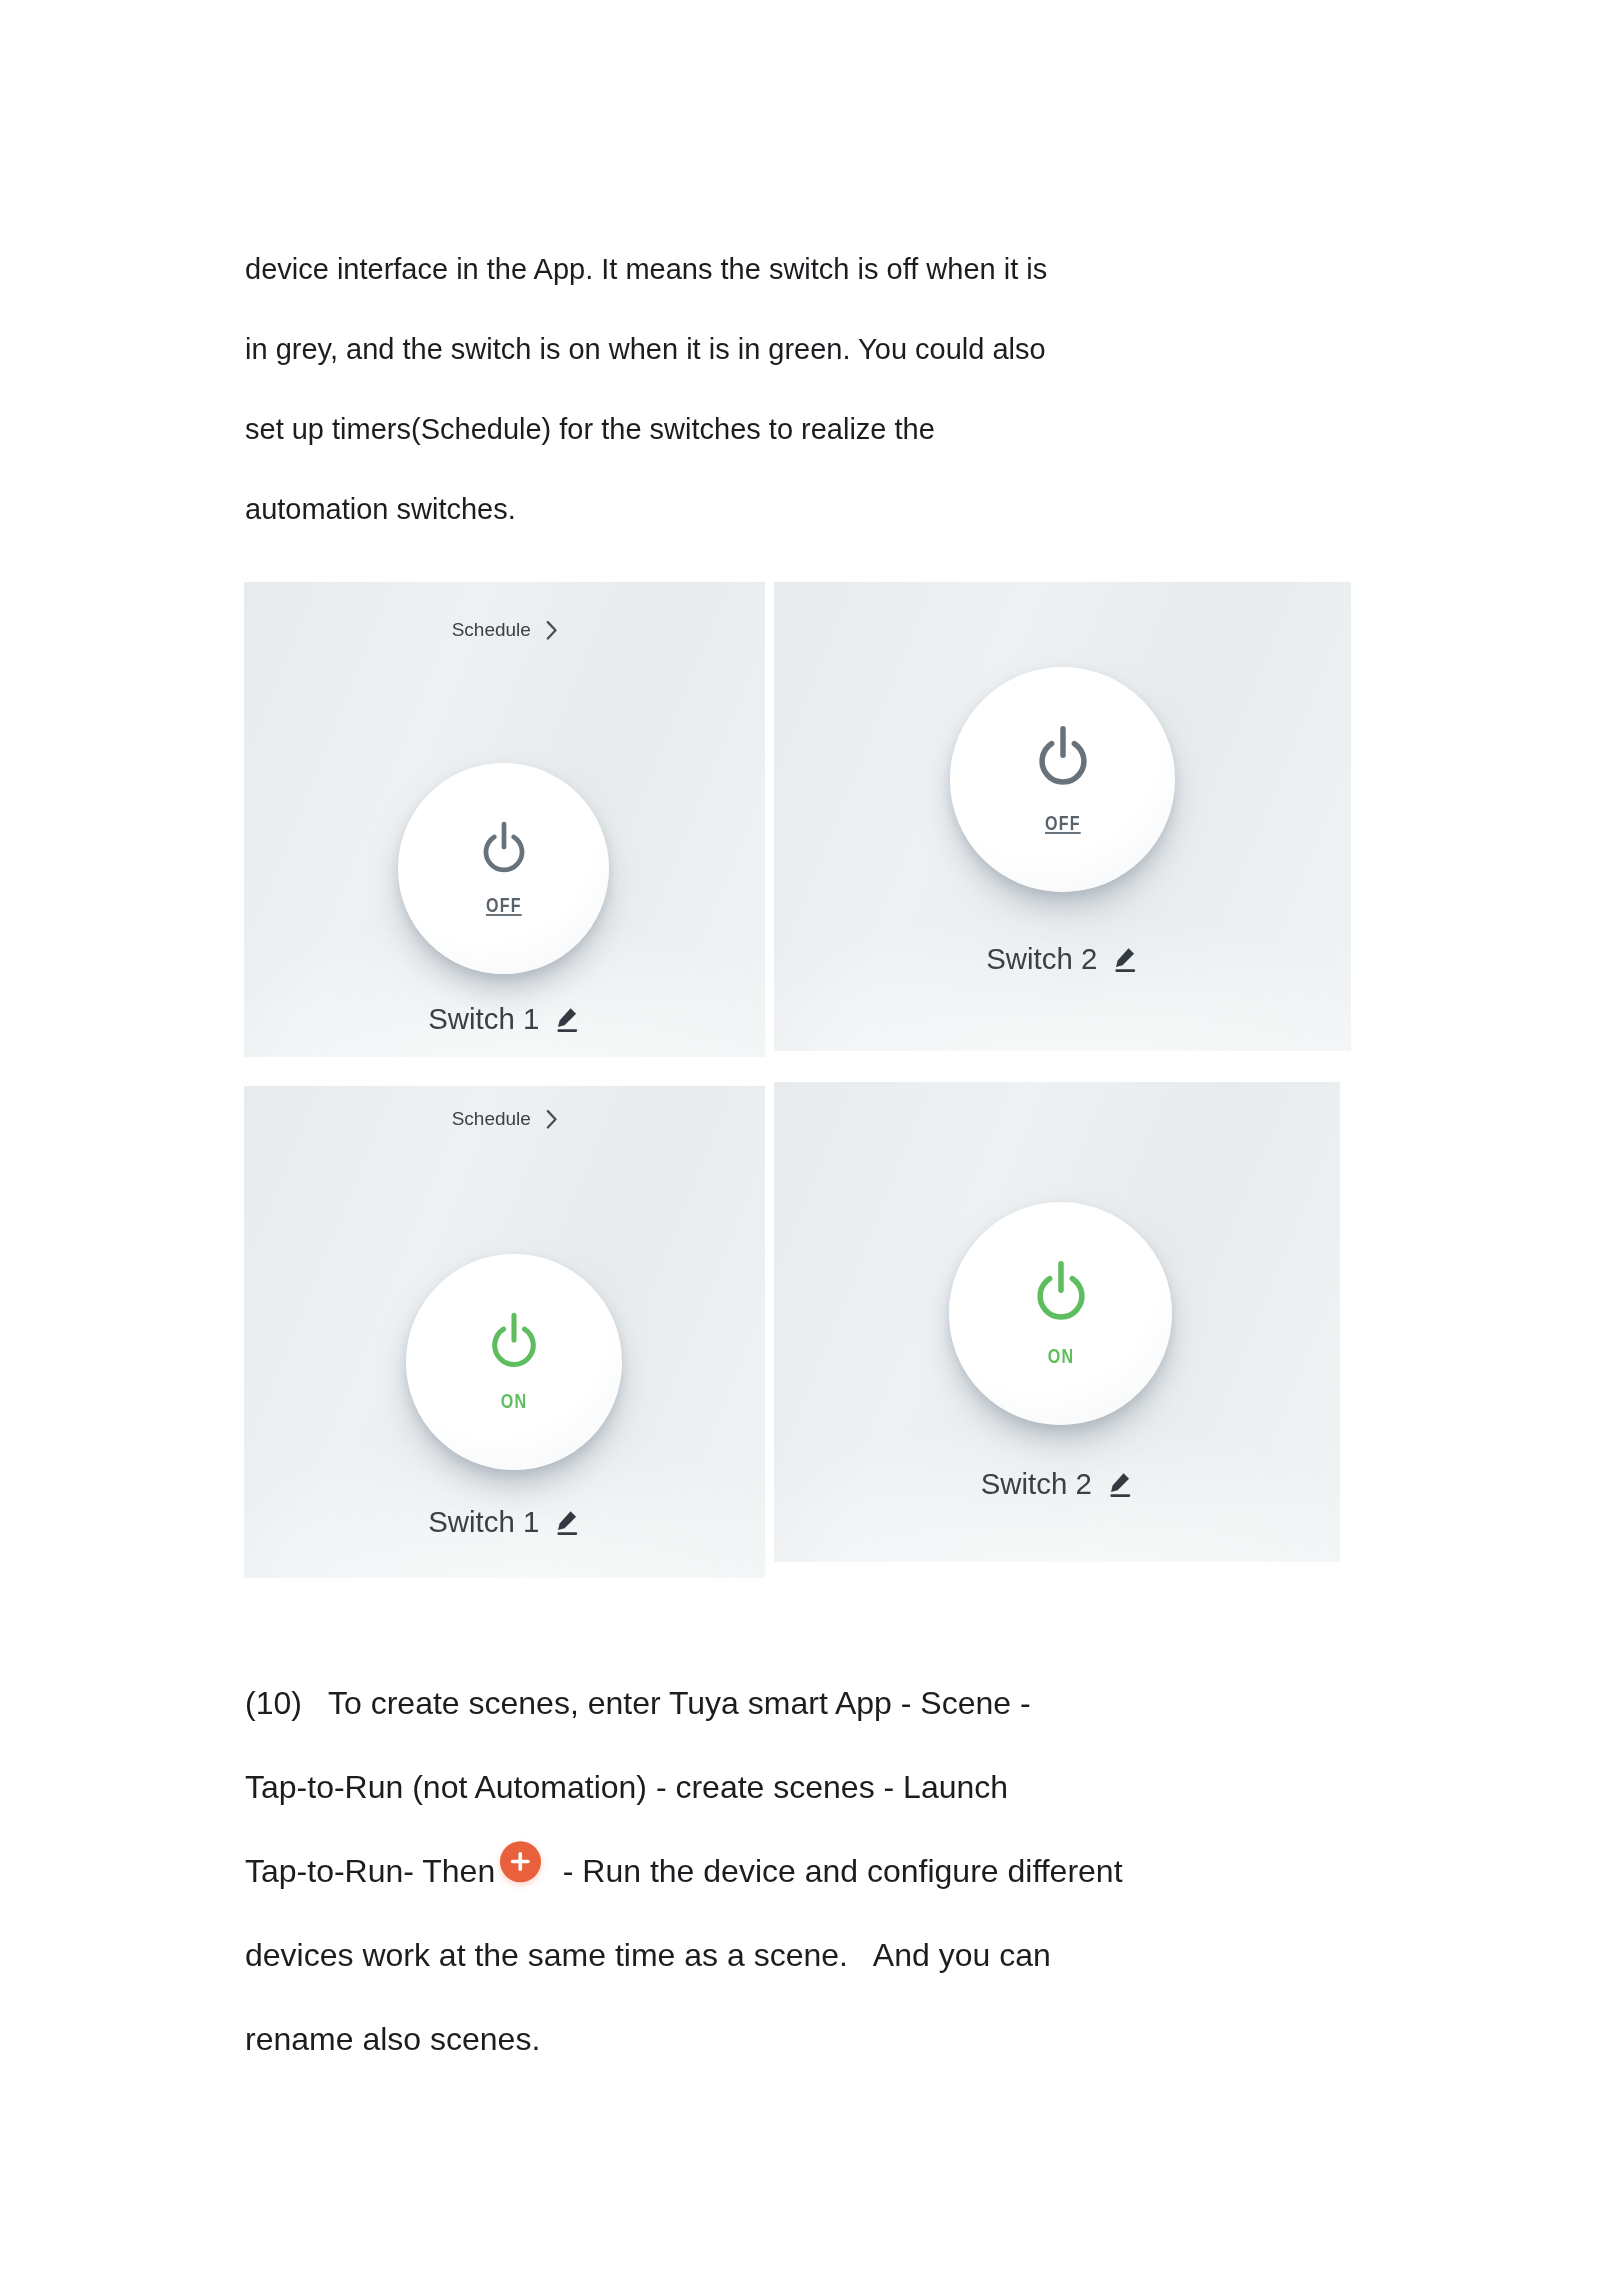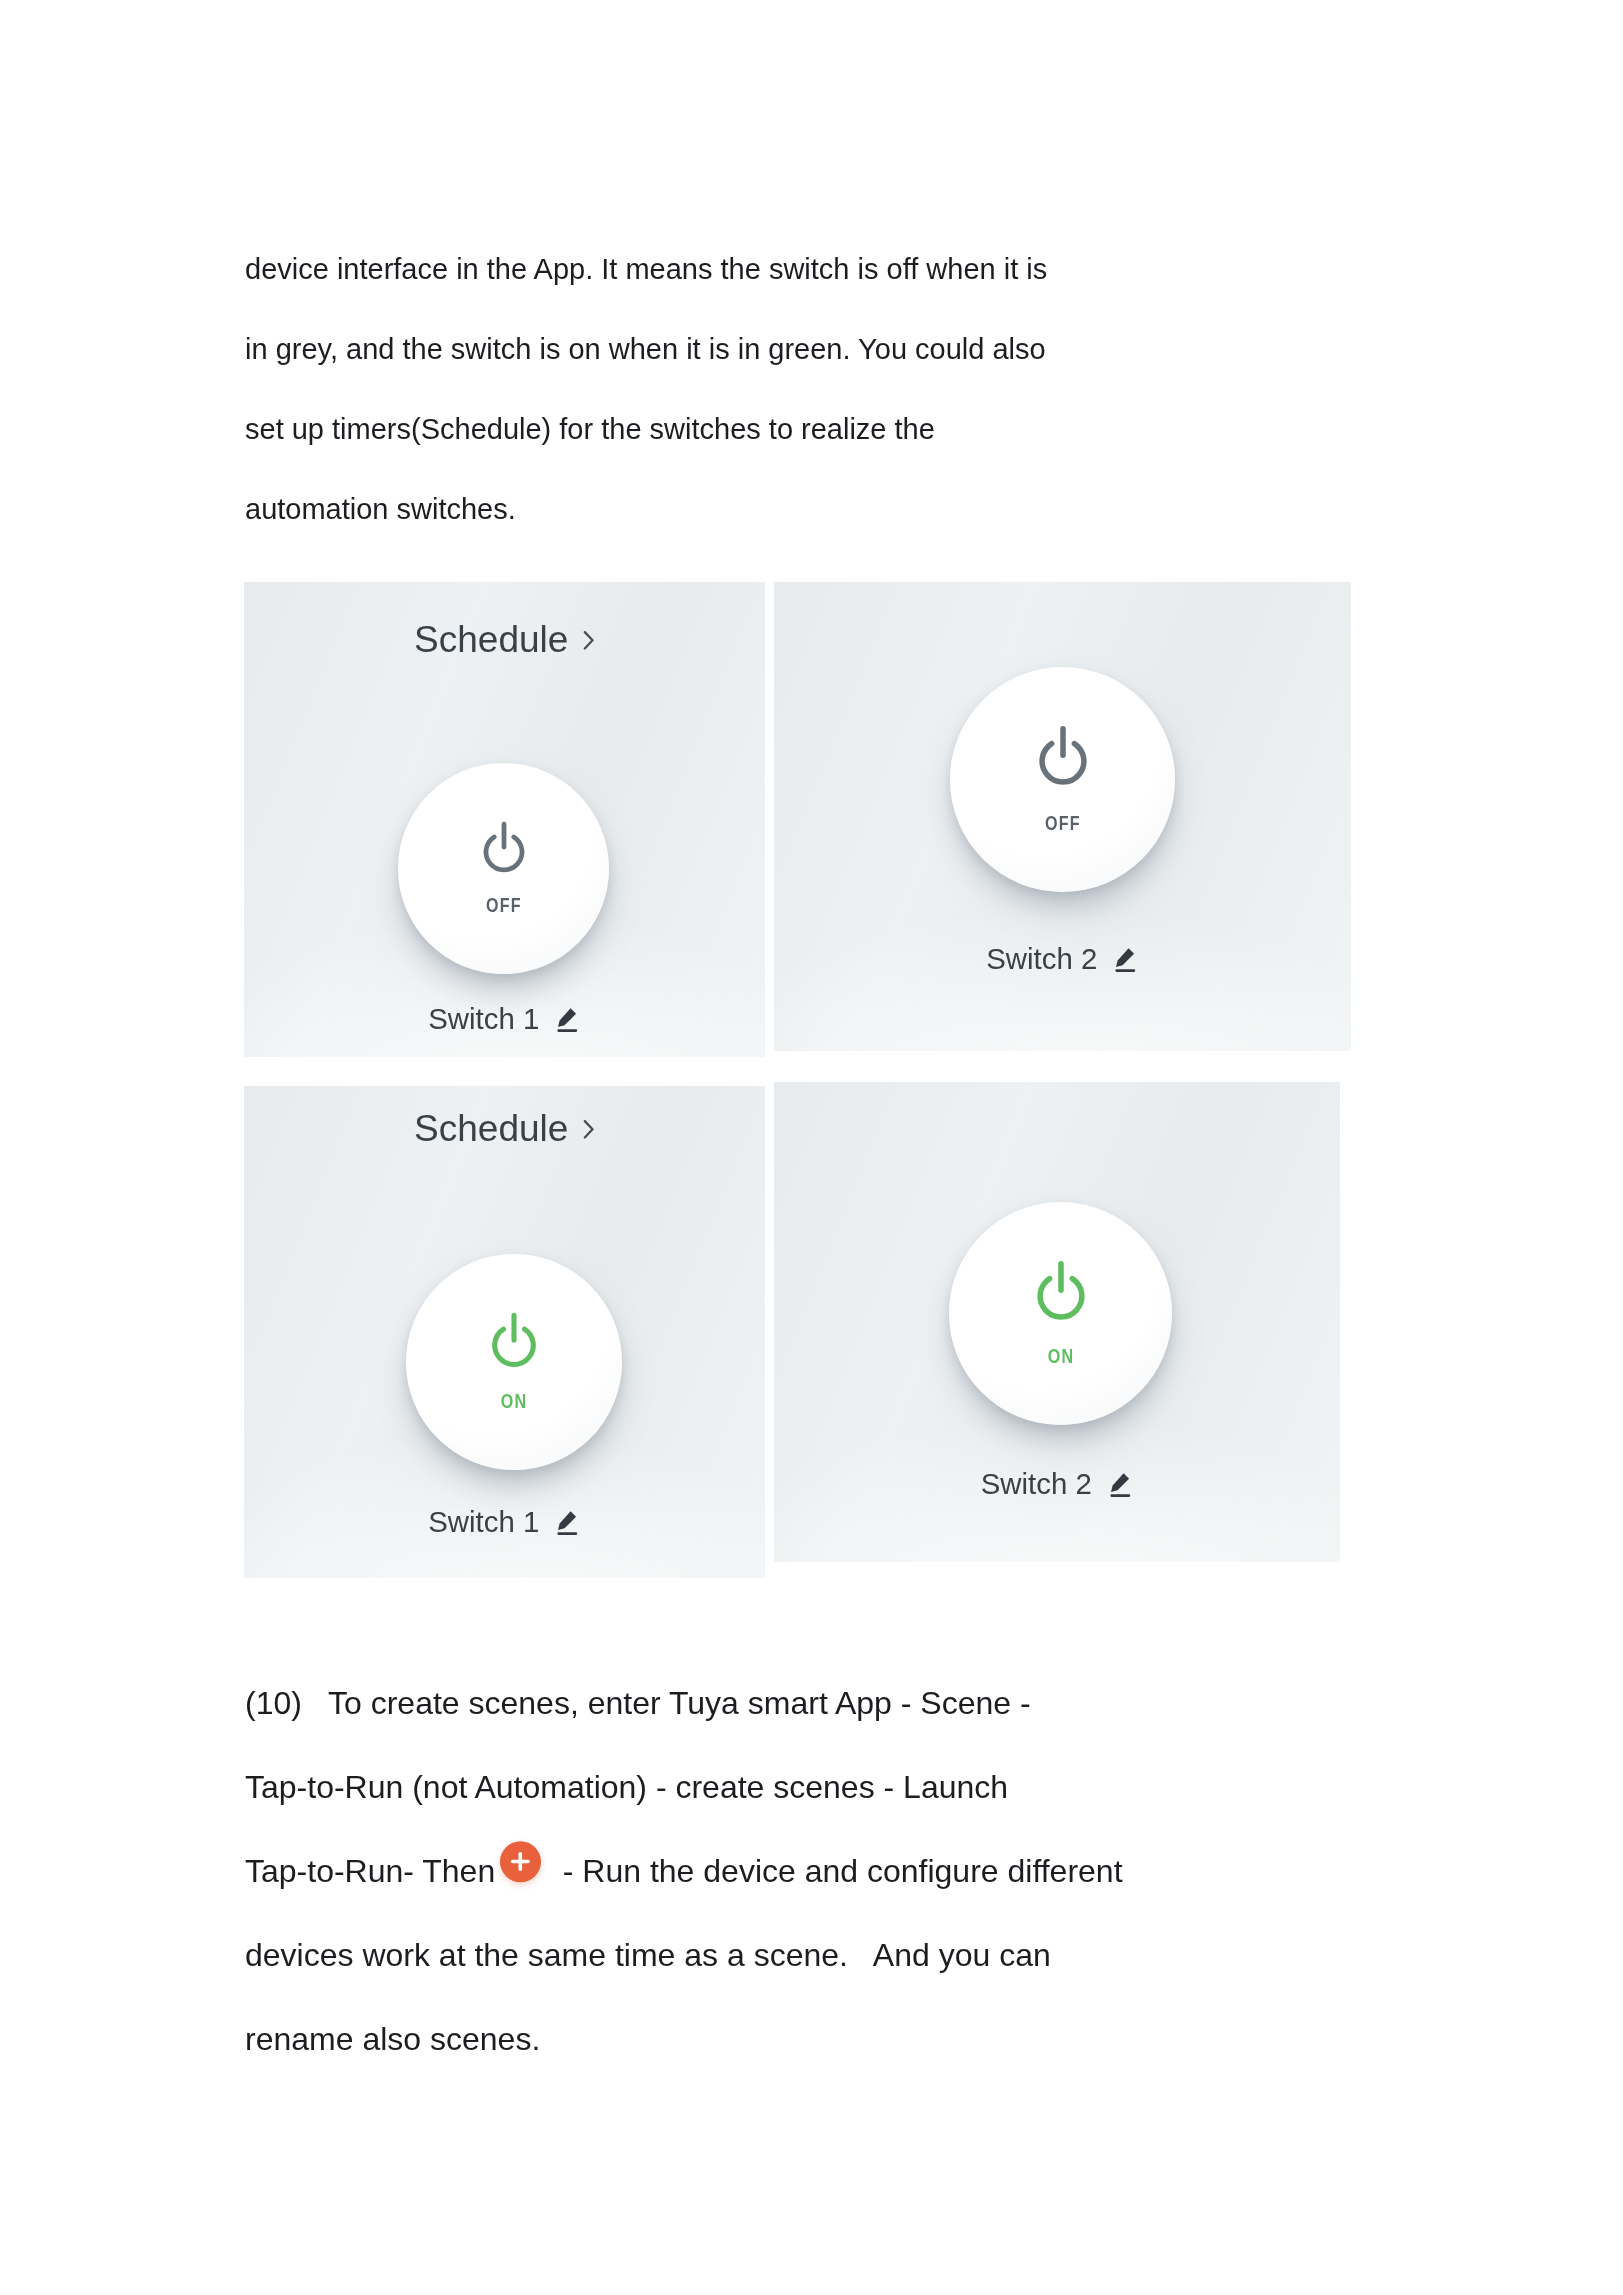--- a/index.html
+++ b/index.html
@@ -31,38 +31,38 @@
       linear-gradient(112deg,#e7ebee 0%,#eef1f3 34%,#e7ebed 60%,#f1f4f5 100%);
   }
   .p-tl{left:244px;top:582px;width:521px;height:475px;}
   .p-tr{left:774px;top:582px;width:577px;height:469px;}
   .p-bl{left:244px;top:1086px;width:521px;height:492px;}
   .p-br{left:774px;top:1082px;width:566px;height:480px;}
 
   .schedule-row{
     position:absolute;left:0;right:0;
     display:flex;justify-content:center;align-items:center;gap:14.7px;
-    font-size:37px;color:var(--label-grey);
+    font-size:19px;color:var(--label-grey);
   }
   .p-tl .schedule-row{top:37px;}
   .p-bl .schedule-row{top:22px;}
   .chevron{width:11.8px;height:20.6px;color:#474e54;flex:0 0 auto;}
 
   .power-button{
     position:absolute;border-radius:50%;
     display:flex;flex-direction:column;align-items:center;justify-content:center;
     background:radial-gradient(circle at 40% 30%, #ffffff 58%, #f2f4f6 100%);
     box-shadow:0 17.7px 30px -3.9px rgba(140,152,163,0.55), 0 3.9px 8.8px rgba(140,152,163,0.25);
   }
   .p-tl .power-button{left:154px;top:181px;width:211px;height:211px;gap:17.7px;}
   .p-tr .power-button{left:176px;top:85px;width:225px;height:225px;gap:21.6px;}
   .p-bl .power-button{left:162px;top:168px;width:216px;height:216px;gap:18.7px;}
   .p-br .power-button{left:175px;top:120px;width:223px;height:223px;gap:20.6px;}
 
-  .panel.off .power-button{color:var(--off-grey);}
+  .panel.off .power-button{color:var(--off-grey);text-decoration:underline;}
   .panel.on  .power-button{color:var(--on-green);}
   .power-svg{display:block;}
   .p-tl .power-svg{width:50px;height:56px;}
   .p-tr .power-svg{width:58px;height:65px;}
   .p-bl .power-svg{width:54px;height:60px;}
   .p-br .power-svg{width:58px;height:65px;}
 
   .state-label{
     display:inline-block;font-weight:bold;font-size:20.6px;letter-spacing:1.5px;
     transform:scaleX(0.78);

